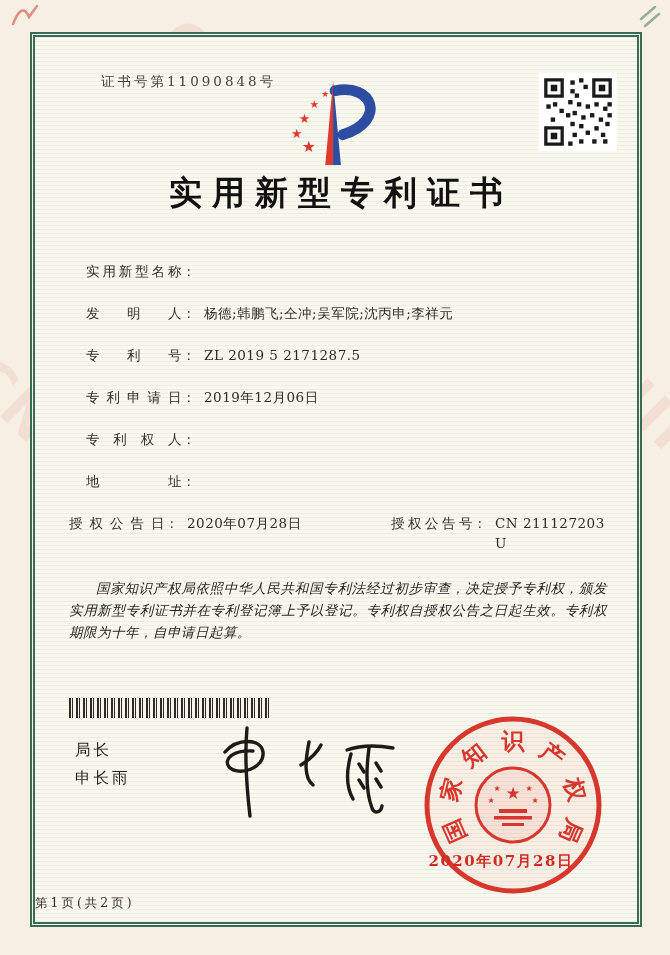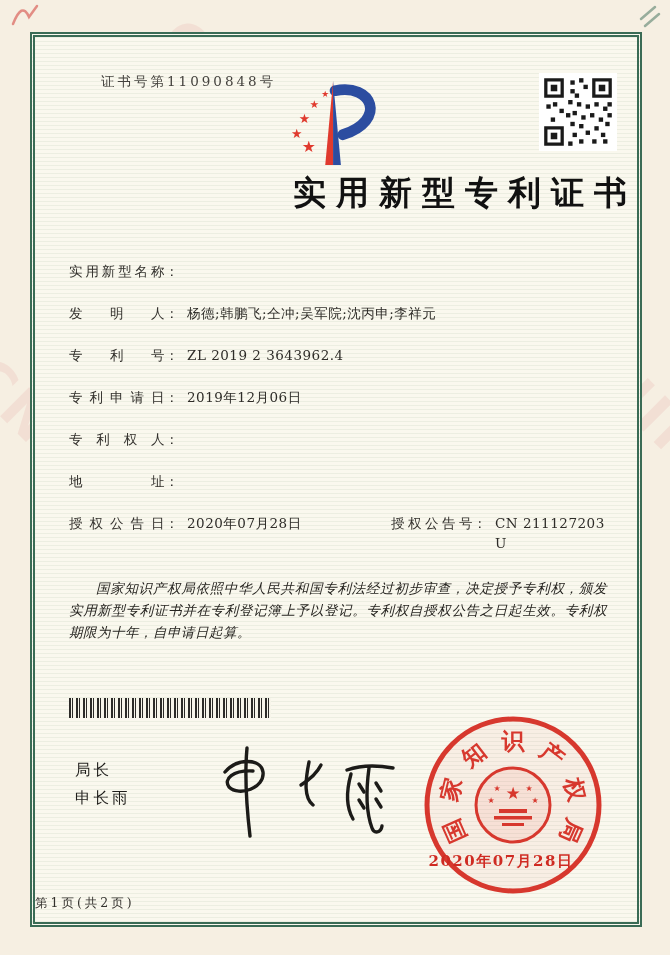--- a/index.html
+++ b/index.html
@@ -24,26 +24,26 @@
   .wm3{left:548px;top:380px;font-size:56px;color:rgba(225,140,140,.16);}
   .wm4{left:-52px;top:408px;font-size:56px;color:rgba(225,140,140,.16);}
   .wm5{left:250px;top:598px;font-size:50px;color:rgba(225,140,140,.09);}
   
   .corner{position:absolute;}
   
   .cert-no{position:absolute;left:34px;top:36px;font-size:13.5px;letter-spacing:3px;color:#44423e;margin-left:32px;}
   .logo{position:absolute;left:50%;margin-left:-64px;top:42px;}
   .qr{position:absolute;right:20px;top:36px;background:#fff;padding:3px;}
   .title{
-    position:absolute;left:0;right:0;top:134px;text-align:right;
+    position:absolute;left:0;right:0;top:134px;text-align:center;
     font-size:33px;font-weight:700;letter-spacing:10px;color:#111;padding-left:10px;
   }
   
   .content{position:absolute;left:34px;right:30px;top:224px;font-size:13.5px;}
-  .row{display:flex;line-height:20px;margin-bottom:22px;letter-spacing:.5px;}
+  .row{display:flex;line-height:20px;margin-bottom:22px;letter-spacing:.5px;margin-left:17px;}
   .row-label{
     display:inline-block;width:96px;flex:none;
     text-align:justify;text-align-last:justify;color:#33312d;
   }
   .row-colon{flex:none;margin-right:8px;color:#33312d;}
   .row-value{color:#2e2c28;max-width:432px;}
   .grant-row{display:flex;line-height:20px;margin-bottom:10px;letter-spacing:.5px;gap:30px;}
   .grant-left{display:flex;width:292px;flex:none;}
   .grant-right{display:flex;}
   .grant-right .row-label{width:82px;}
@@ -53,21 +53,21 @@
   }
   .body-p.first{margin-top:24px;}
   
   .barcode{
     margin-top:55px;width:202px;height:20px;
     background:repeating-linear-gradient(90deg,
       #2c2b28 0 2px,#f7f5ea 2px 3px,#2c2b28 3px 4px,#f7f5ea 4px 7px,
       #2c2b28 7px 9px,#f7f5ea 9px 10px,#2c2b28 10px 11px,#f7f5ea 11px 14px);
   }
   
-  .sig-block{position:relative;margin-top:38px;height:110px;}
+  .sig-block{position:relative;margin-top:18px;height:110px;}
   .sig-labels{font-size:15.5px;line-height:28px;letter-spacing:3px;color:#1f1e1b;padding-left:6px;}
   .sig-svg{position:absolute;left:140px;top:-18px;}
   
   .seal{position:absolute;right:24px;top:676px;}
   
   .footer{
     position:absolute;left:0;right:0;bottom:10px;text-align:left;
     font-size:12.5px;letter-spacing:3px;color:#33312d;
   }
 </style>
@@ -157,21 +157,21 @@
           <span class="row-colon">：</span>
       </div>
       <div class="row">
         <span class="row-label">发明人</span>
           <span class="row-colon">：</span>
         <span class="row-value">杨德;韩鹏飞;仝冲;吴军院;沈丙申;李祥元</span>
       </div>
       <div class="row">
         <span class="row-label">专利号</span>
           <span class="row-colon">：</span>
-        <span class="row-value">ZL 2019 2 3643962.4</span>
+        <span class="row-value">ZL 2019 5 2171287.5</span>
       </div>
       <div class="row">
         <span class="row-label">专利申请日</span>
           <span class="row-colon">：</span>
         <span class="row-value">2019年12月06日</span>
       </div>
       <div class="row">
         <span class="row-label">专利权人</span>
           <span class="row-colon">：</span>
       </div>

